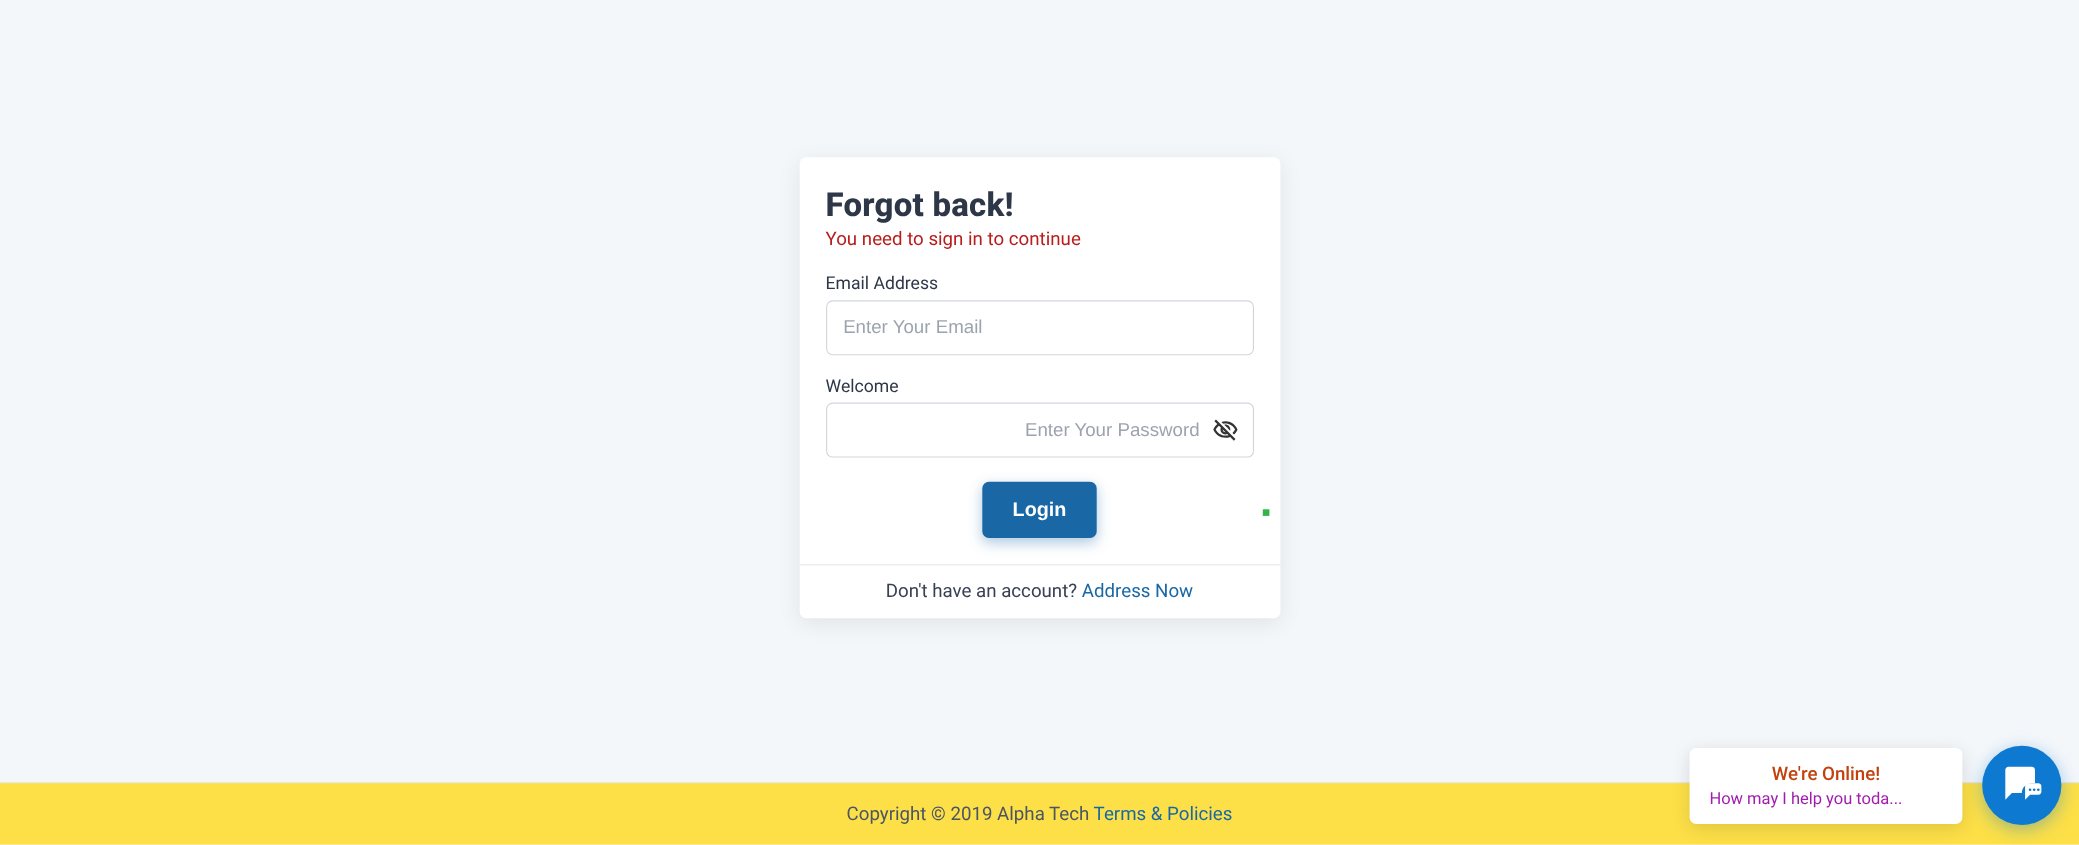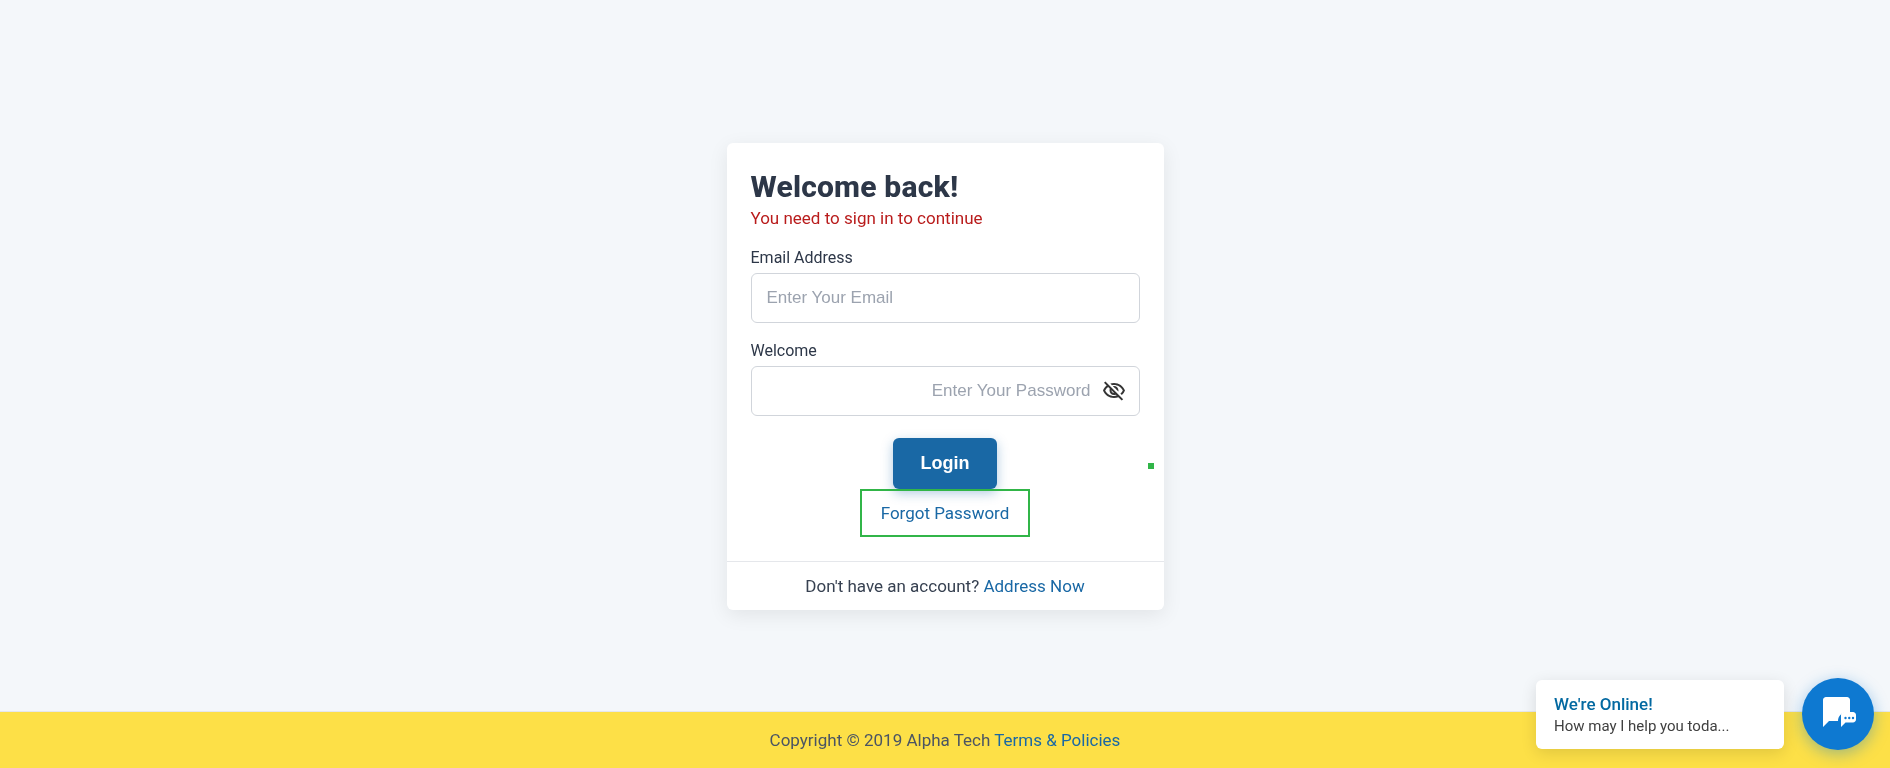--- a/index.html
+++ b/index.html
@@ -148,27 +148,28 @@
     }
     .chat-bubble {
       background: #fff;
       border-radius: 6px;
       box-shadow: 0 4px 16px rgba(0,0,0,0.12);
       padding: 14px 18px;
       width: 248px;
     }
     .chat-title {
       font-size: 17px;
-      color: #0369a1;
+      color: #c2410c;
       font-weight: 500;
       margin-bottom: 3px;
+      text-align: center;
     }
     .chat-subtitle {
       font-size: 15px;
-      color: #404040;
+      color: #a21caf;
       white-space: nowrap;
       overflow: hidden;
       text-overflow: ellipsis;
     }
     .chat-button {
       width: 72px;
       height: 72px;
       border-radius: 50%;
       background: #0e79d1;
       display: flex;
@@ -185,21 +186,21 @@
       top: 463px;
       left: 1148px;
     }
   </style>
 </head>
 <body>
 
 <div class="container">
   <div class="login-card">
     <div class="card-body">
-      <h1 class="welcome-title">Welcome back!</h1>
+      <h1 class="welcome-title">Forgot back!</h1>
       <p class="welcome-subtitle">You need to sign in to continue</p>
 
       <div class="form-group">
         <label class="form-label">Email Address</label>
         <input type="email" class="form-input" placeholder="Enter Your Email" style="">
       </div>
 
       <div class="form-group">
         <label class="form-label">Welcome</label>
         <div class="password-wrapper">
@@ -207,21 +208,20 @@
           <span class="toggle-visibility">
             <svg width="24" height="24" viewBox="0 0 24 24" fill="#333">
               <path d="M12 6c3.79 0 7.17 2.13 8.82 5.5-.59 1.22-1.42 2.27-2.41 3.12l1.41 1.41c1.39-1.23 2.49-2.77 3.18-4.53C21.27 7.11 17 4 12 4c-1.27 0-2.49.2-3.64.57l1.65 1.65C10.66 6.09 11.32 6 12 6zm-1.07 1.14L13 9.21c.57.25 1.03.71 1.28 1.28l2.07 2.07c.08-.34.14-.7.14-1.07C16.5 9.01 14.48 7 12 7c-.37 0-.72.05-1.07.14zM2.01 3.87l2.68 2.68C3.06 7.83 1.77 9.53 1 11.5 2.73 15.89 7 19 12 19c1.52 0 2.98-.29 4.32-.82l3.42 3.42 1.41-1.41L3.42 2.45 2.01 3.87zm7.5 7.5l2.61 2.61c-.4.01-.8.02-.12.02-1.38 0-2.5-1.12-2.5-2.5 0-.05.01-.08.01-.13zm-3.4-3.4l1.75 1.75c-.23.55-.36 1.15-.36 1.78 0 2.48 2.02 4.5 4.5 4.5.63 0 1.23-.13 1.77-.36l.98.98c-.88.24-1.8.38-2.75.38-3.79 0-7.17-2.13-8.82-5.5.7-1.43 1.72-2.61 2.93-3.53z"></path>
             </svg>
           </span>
         </div>
       </div>
 
       <div class="action-row">
         <button class="login-button">Login</button>
-        <a class="forgot-link">Forgot Password</a>
       </div>
     </div>
     <div class="card-footer">
       <span>Don't have an account? </span><a class="register-link">Address Now</a>
     </div>
   </div>
 </div>
 
 <div class="green-dot"></div>
 

